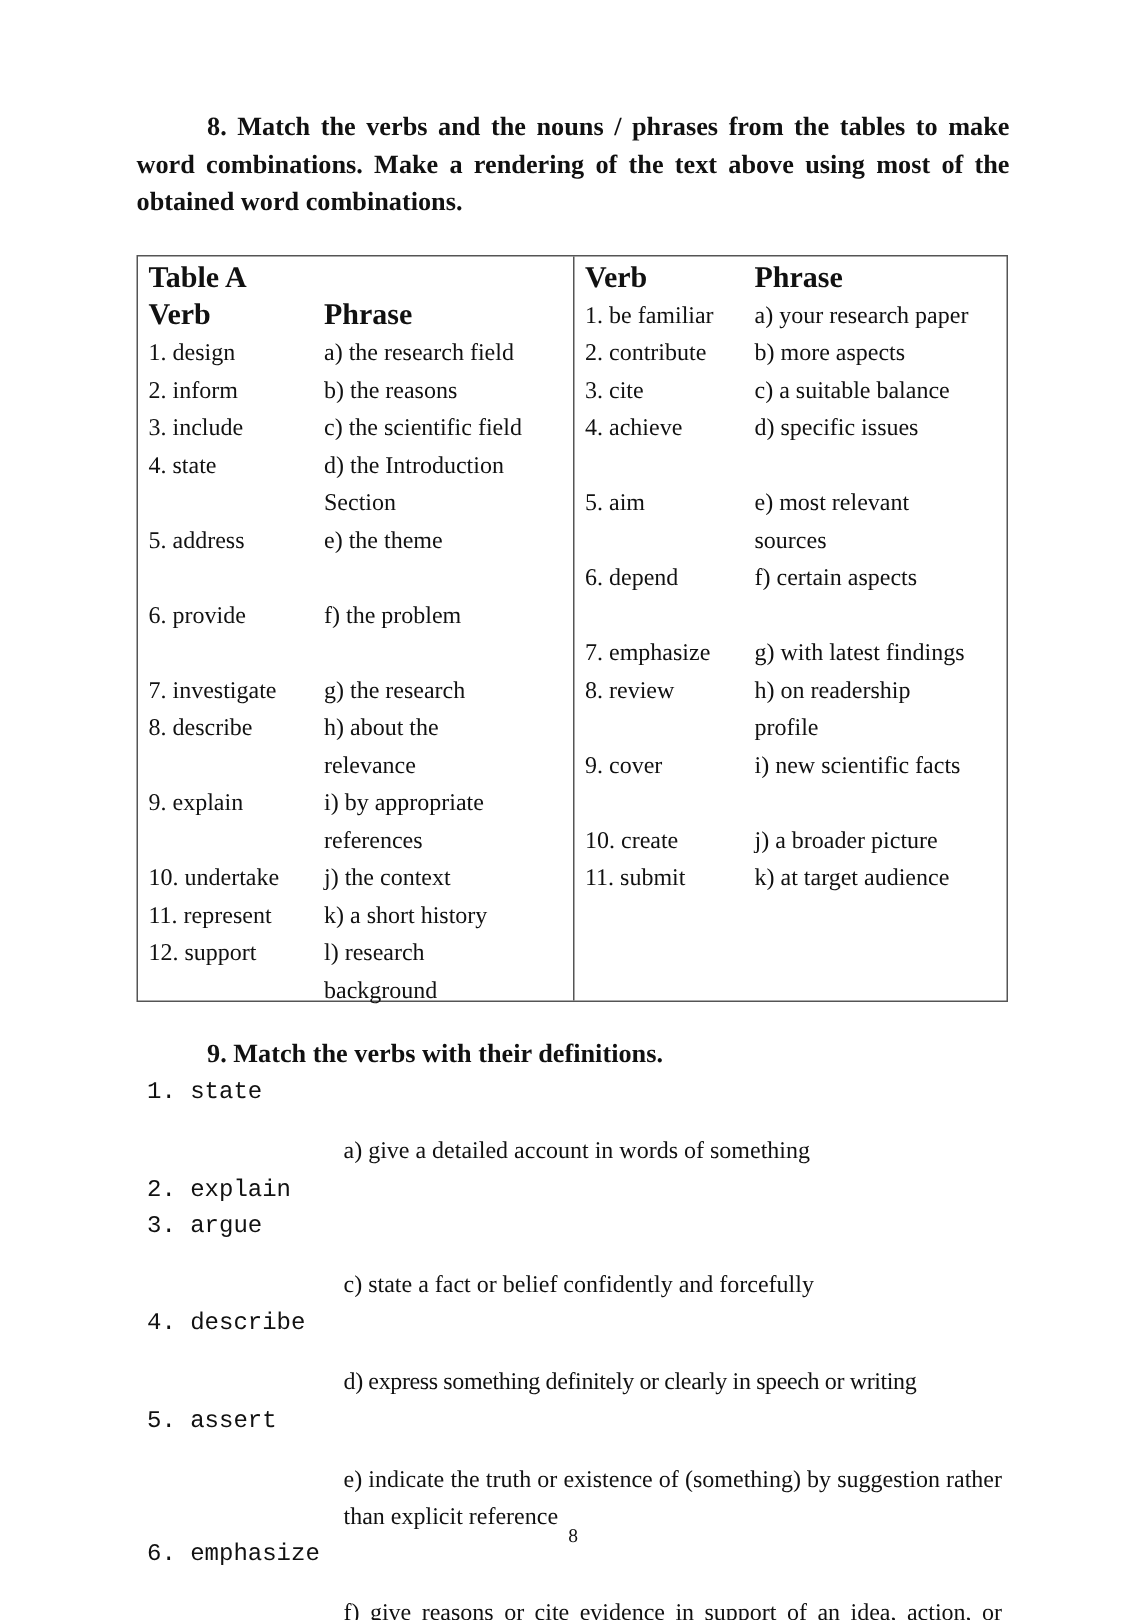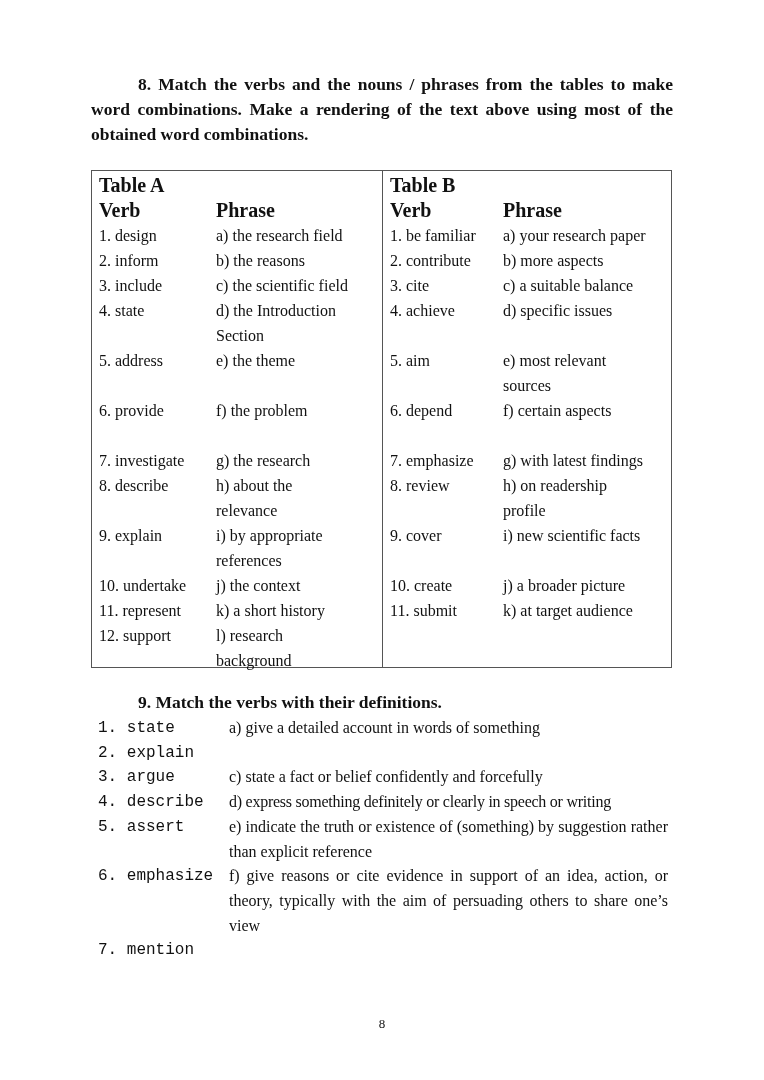--- a/index.html
+++ b/index.html
@@ -18,21 +18,21 @@
     .tbl-title, .tbl-head { font-weight:bold; font-size:20px; line-height:25px; height:25px; }
     .tbl-head { display:flex;align-items:flex-end; }
     .col-verb { width:117px; flex:0 0 auto; }
     .col-phrase { flex:1 1 auto; }
     .tbl-half.b .col-verb { width:113px; }
     .tbl-row { display:flex; font-size:16px; line-height:25px; }
     .ex9-heading { position:absolute; left:138px; top:690px; font-weight:bold; font-size:17.5px; line-height:25px; }
     .def-list { position:absolute; left:98px; top:716px; width:570px; }
     .def-row { display:flex; font-size:16px; line-height:24.7px; }
     .def-verb { width:131px; flex:0 0 auto;font-family:Liberation Mono, monospace; }
-    .def-text { flex:1 1 auto; text-align:justify; }
+    .def-text { flex:1 1 auto; text-align:justify;margin-top:40px; }
     .def-text.justify-last { text-align:justify; text-align-last:left; }
     .page-number { position:absolute; left:0; width:764px; top:1016px; text-align:center; font-size:13px; }
   </style>
 </head>
 <body>
 
 <div class="page">
 
   <div class="ex8-heading">8. Match the verbs and the nouns / phrases from the tables to make word combinations. Make a rendering of the text above using most of the obtained word combinations.</div>
 
@@ -89,21 +89,20 @@
           <span class="col-verb">11. represent</span>
           <span class="col-phrase">k) a short history</span>
         </div>
       <div class="tbl-row" style="height:50px">
           <span class="col-verb">12. support</span>
           <span class="col-phrase" style="max-width:100px">l) research background</span>
         </div>
     </div>
 
     <div class="tbl-half b">
-      <div class="tbl-title">Table B</div>
       <div class="tbl-head">
         <span class="col-verb">Verb</span>
         <span class="col-phrase">Phrase</span>
       </div>
       <div class="tbl-row">
           <span class="col-verb">1. be familiar</span>
           <span class="col-phrase">a) your research paper</span>
         </div>
       <div class="tbl-row">
           <span class="col-verb">2. contribute</span>

